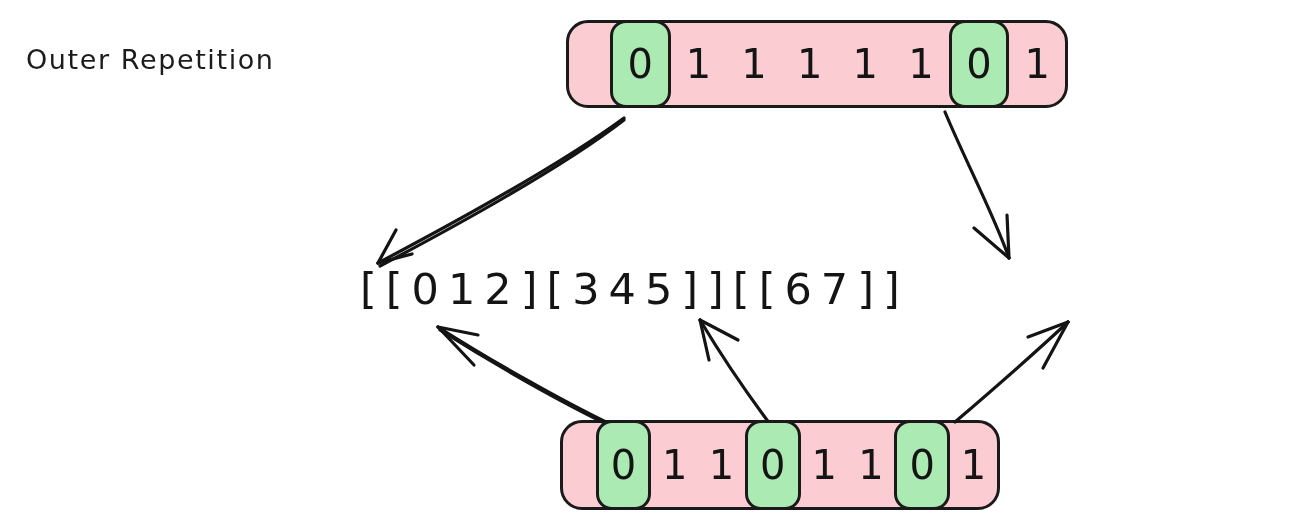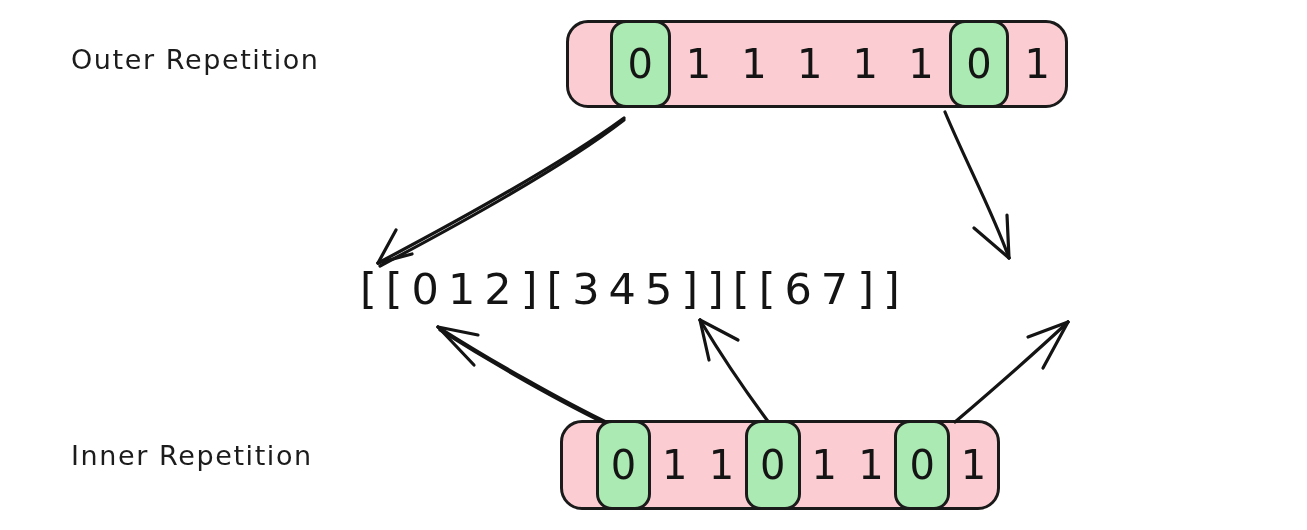--- a/index.html
+++ b/index.html
@@ -23,21 +23,20 @@
   }
 
   
   .side-label {
     position: absolute;
     font-family: "DejaVu Sans", sans-serif;
     font-size: 27px;
     letter-spacing: 1.6px;
     color: #1c1c1c;
     white-space: nowrap;
-    margin-left: 45px;
   }
   #label-outer { left: 26px; top: 44px; }
   #label-inner { left: 26px; top: 440px; }
 
   
   .seq-bar {
     position: absolute;
     display: flex;
     align-items: stretch;
     background: #fbcdd2;
@@ -123,21 +122,20 @@
     stroke-linejoin: round;
   }
 </style>
 </head>
 <body>
 
 <div id="stage">
 
   <div class="side-label" id="label-outer">Outer Repetition</div>
 
-  <div class="side-label" id="label-inner">Inner Repetition</div>
 
   <div class="seq-bar" id="bar-outer">
     <div class="pad-l"></div>
     <div class="cell hl">0</div>
     <div class="cell plain">1</div>
     <div class="cell plain">1</div>
     <div class="cell plain">1</div>
     <div class="cell plain">1</div>
     <div class="cell plain">1</div>
     <div class="cell hl">0</div>

